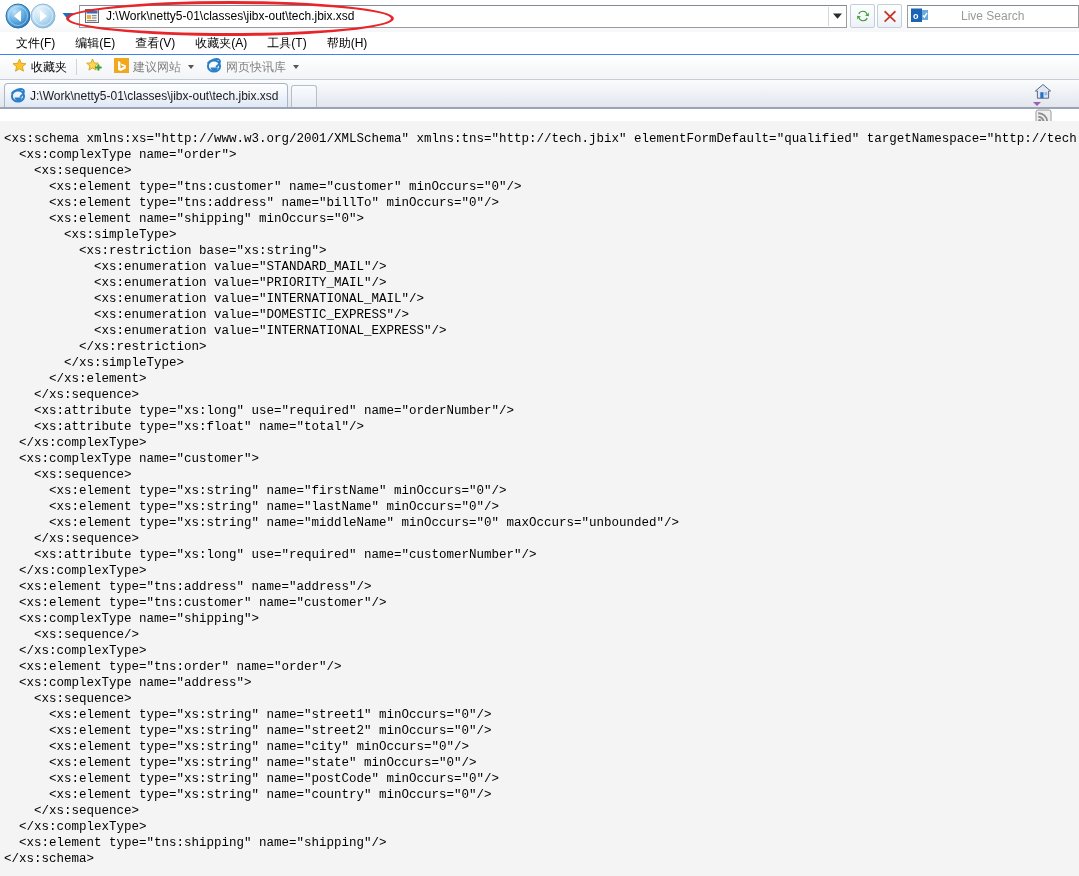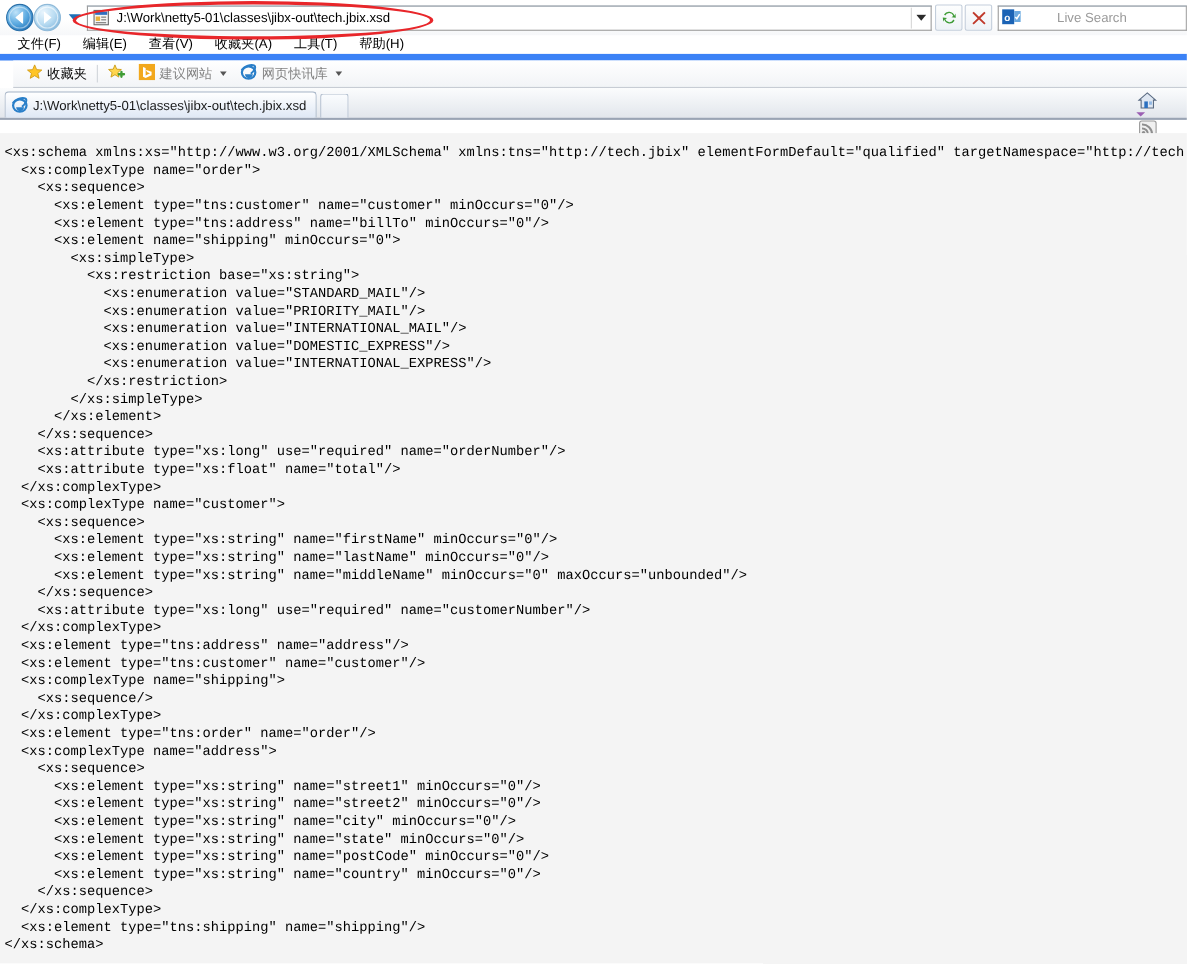--- a/index.html
+++ b/index.html
@@ -123,40 +123,39 @@
   }
 
   
   #menu-row {
     height: 23px;
     background: #ffffff;
     display: flex;
     align-items: center;
     padding-left: 6px;
     box-sizing: border-box;
-    border-bottom: 6px solid #3b82f6;
+    border-bottom: 1px solid #3b82f6;
   }
   .menu-item {
     font-family: "Liberation Sans", sans-serif;
     font-size: 12px;
     color: #000;
     padding: 1px 10px;
     white-space: nowrap;
   }
 
   
   #fav-row {
     height: 25px;
     background: linear-gradient(to bottom,#ffffff,#f2f4f7);
     display: flex;
     align-items: center;
     padding-left: 6px;
     box-sizing: border-box;
     border-bottom: 1px solid #c7ccd4;
-    margin-left: 12px;
   }
   .fav-item {
     display: flex;
     align-items: center;
     gap: 4px;
     padding: 0 6px;
     white-space: nowrap;
     font-size: 12px;
   }
   .fav-sep {

